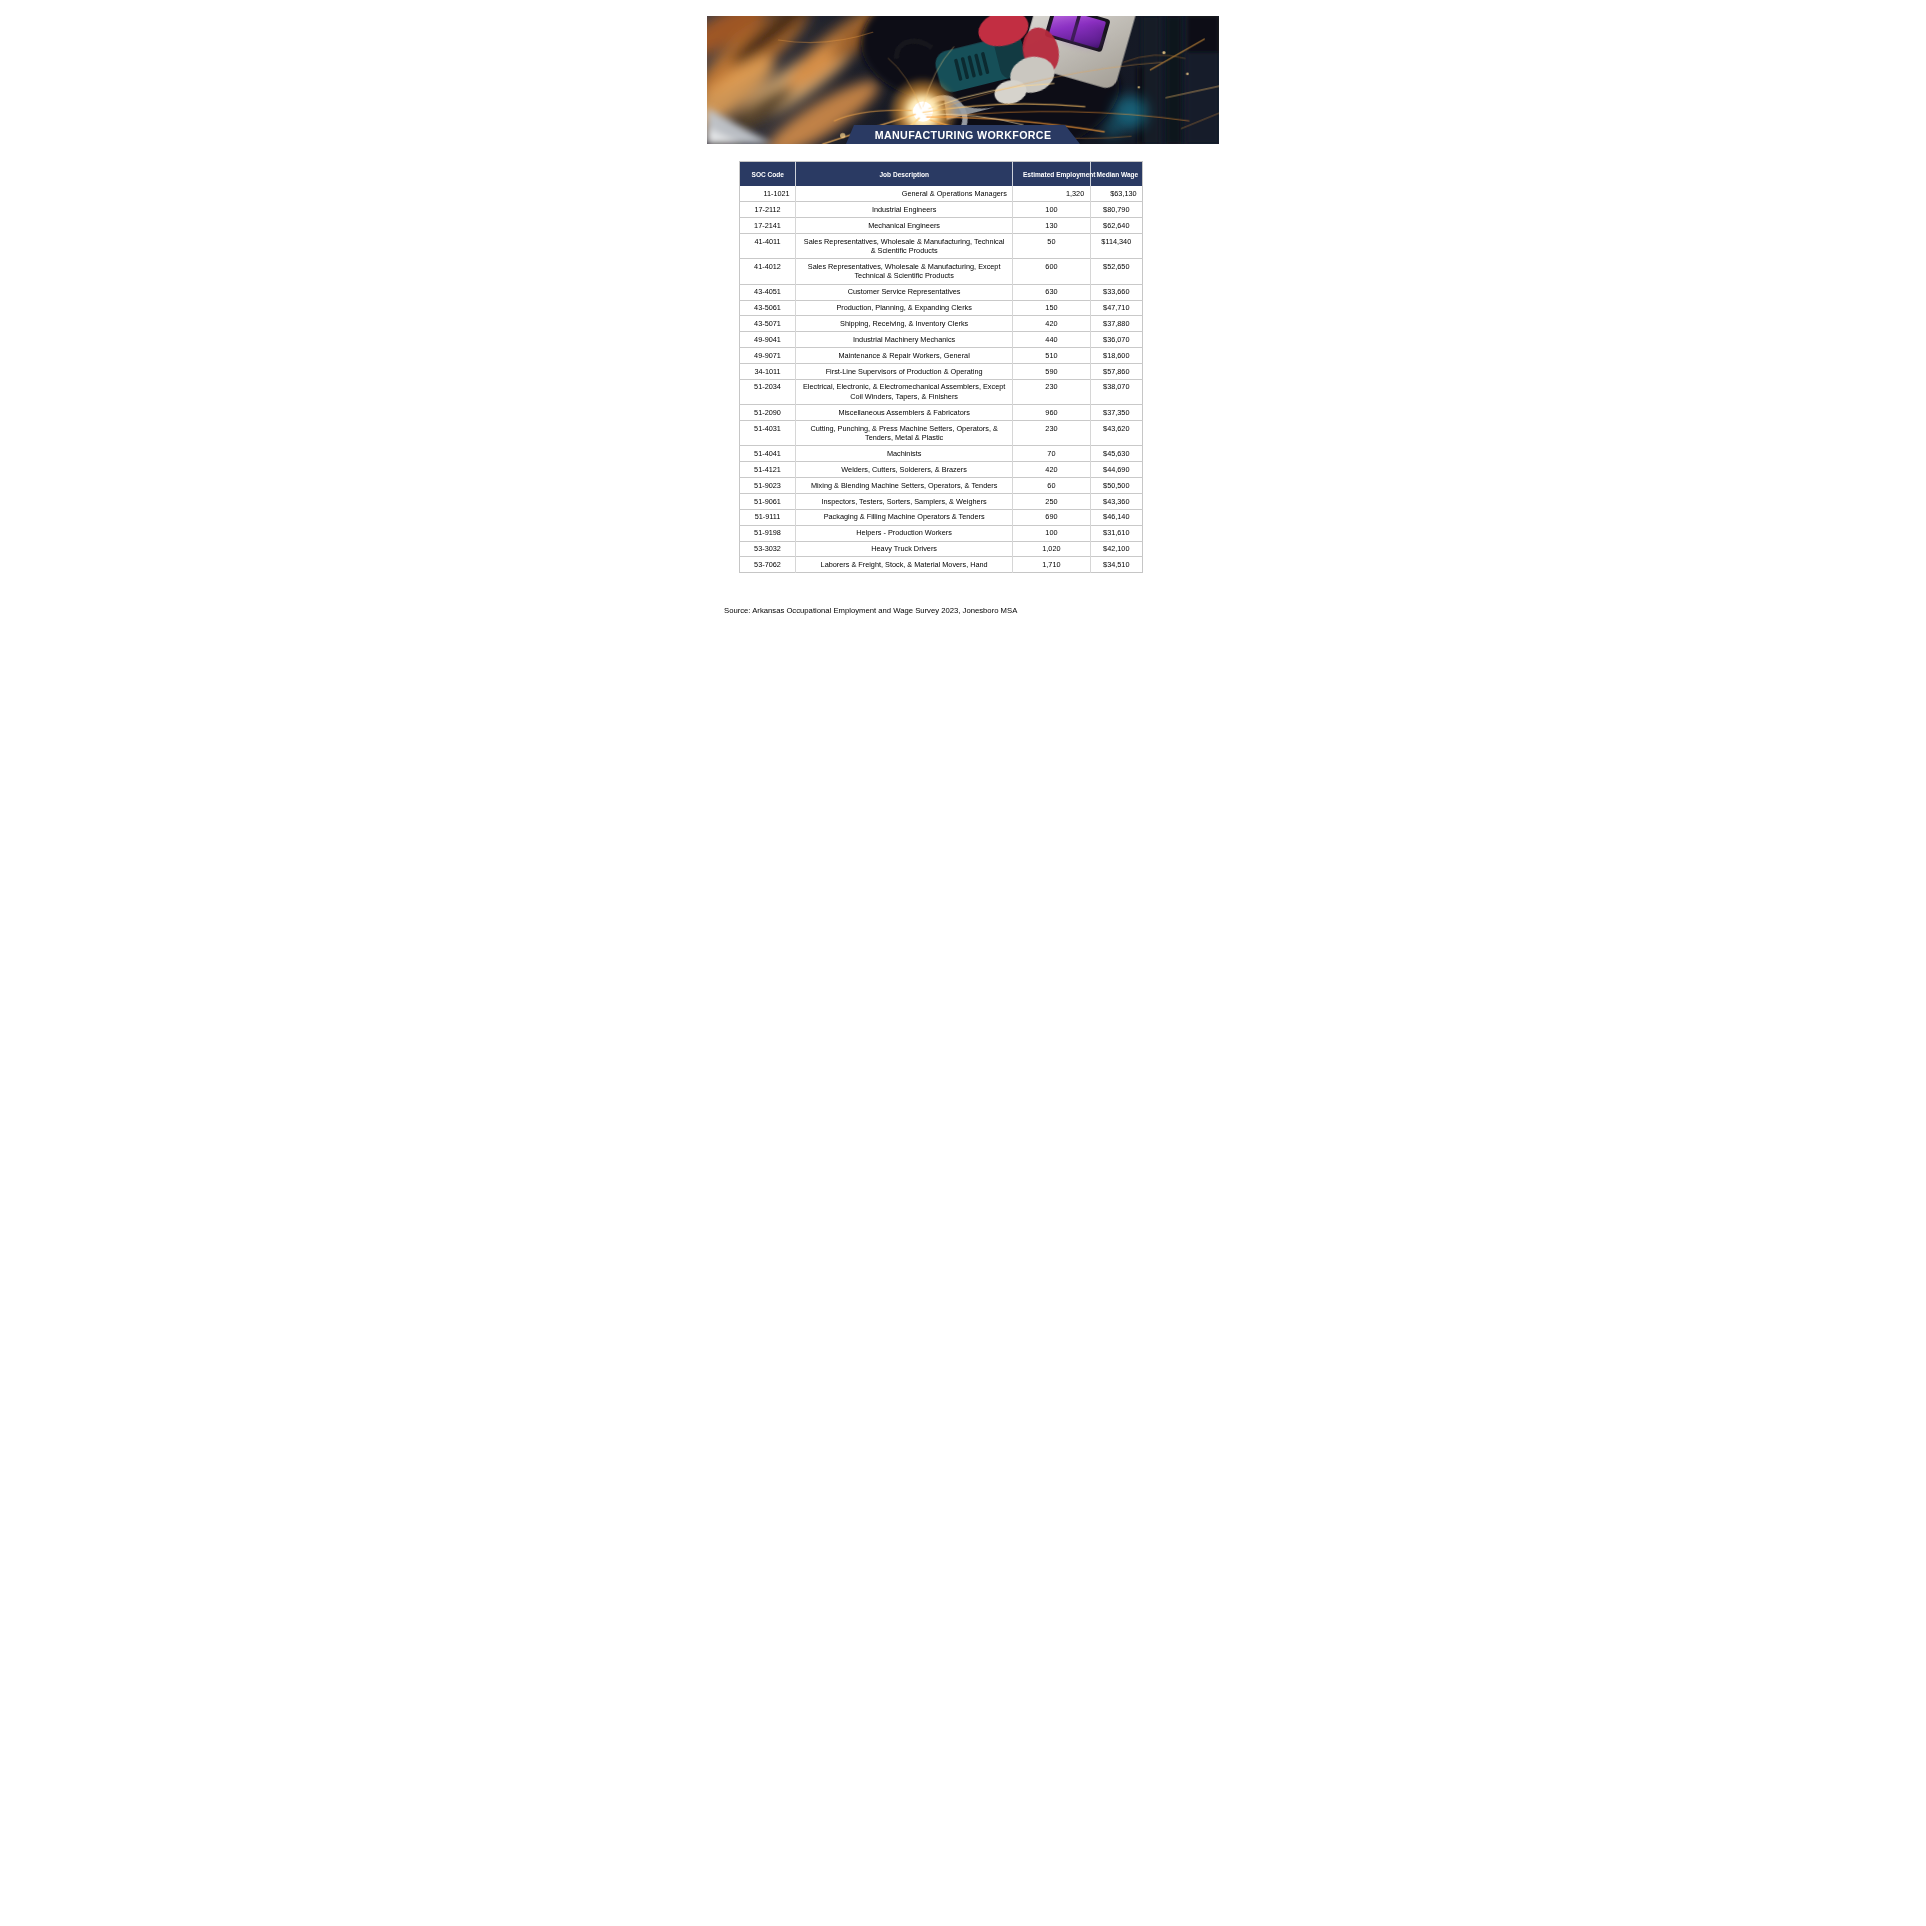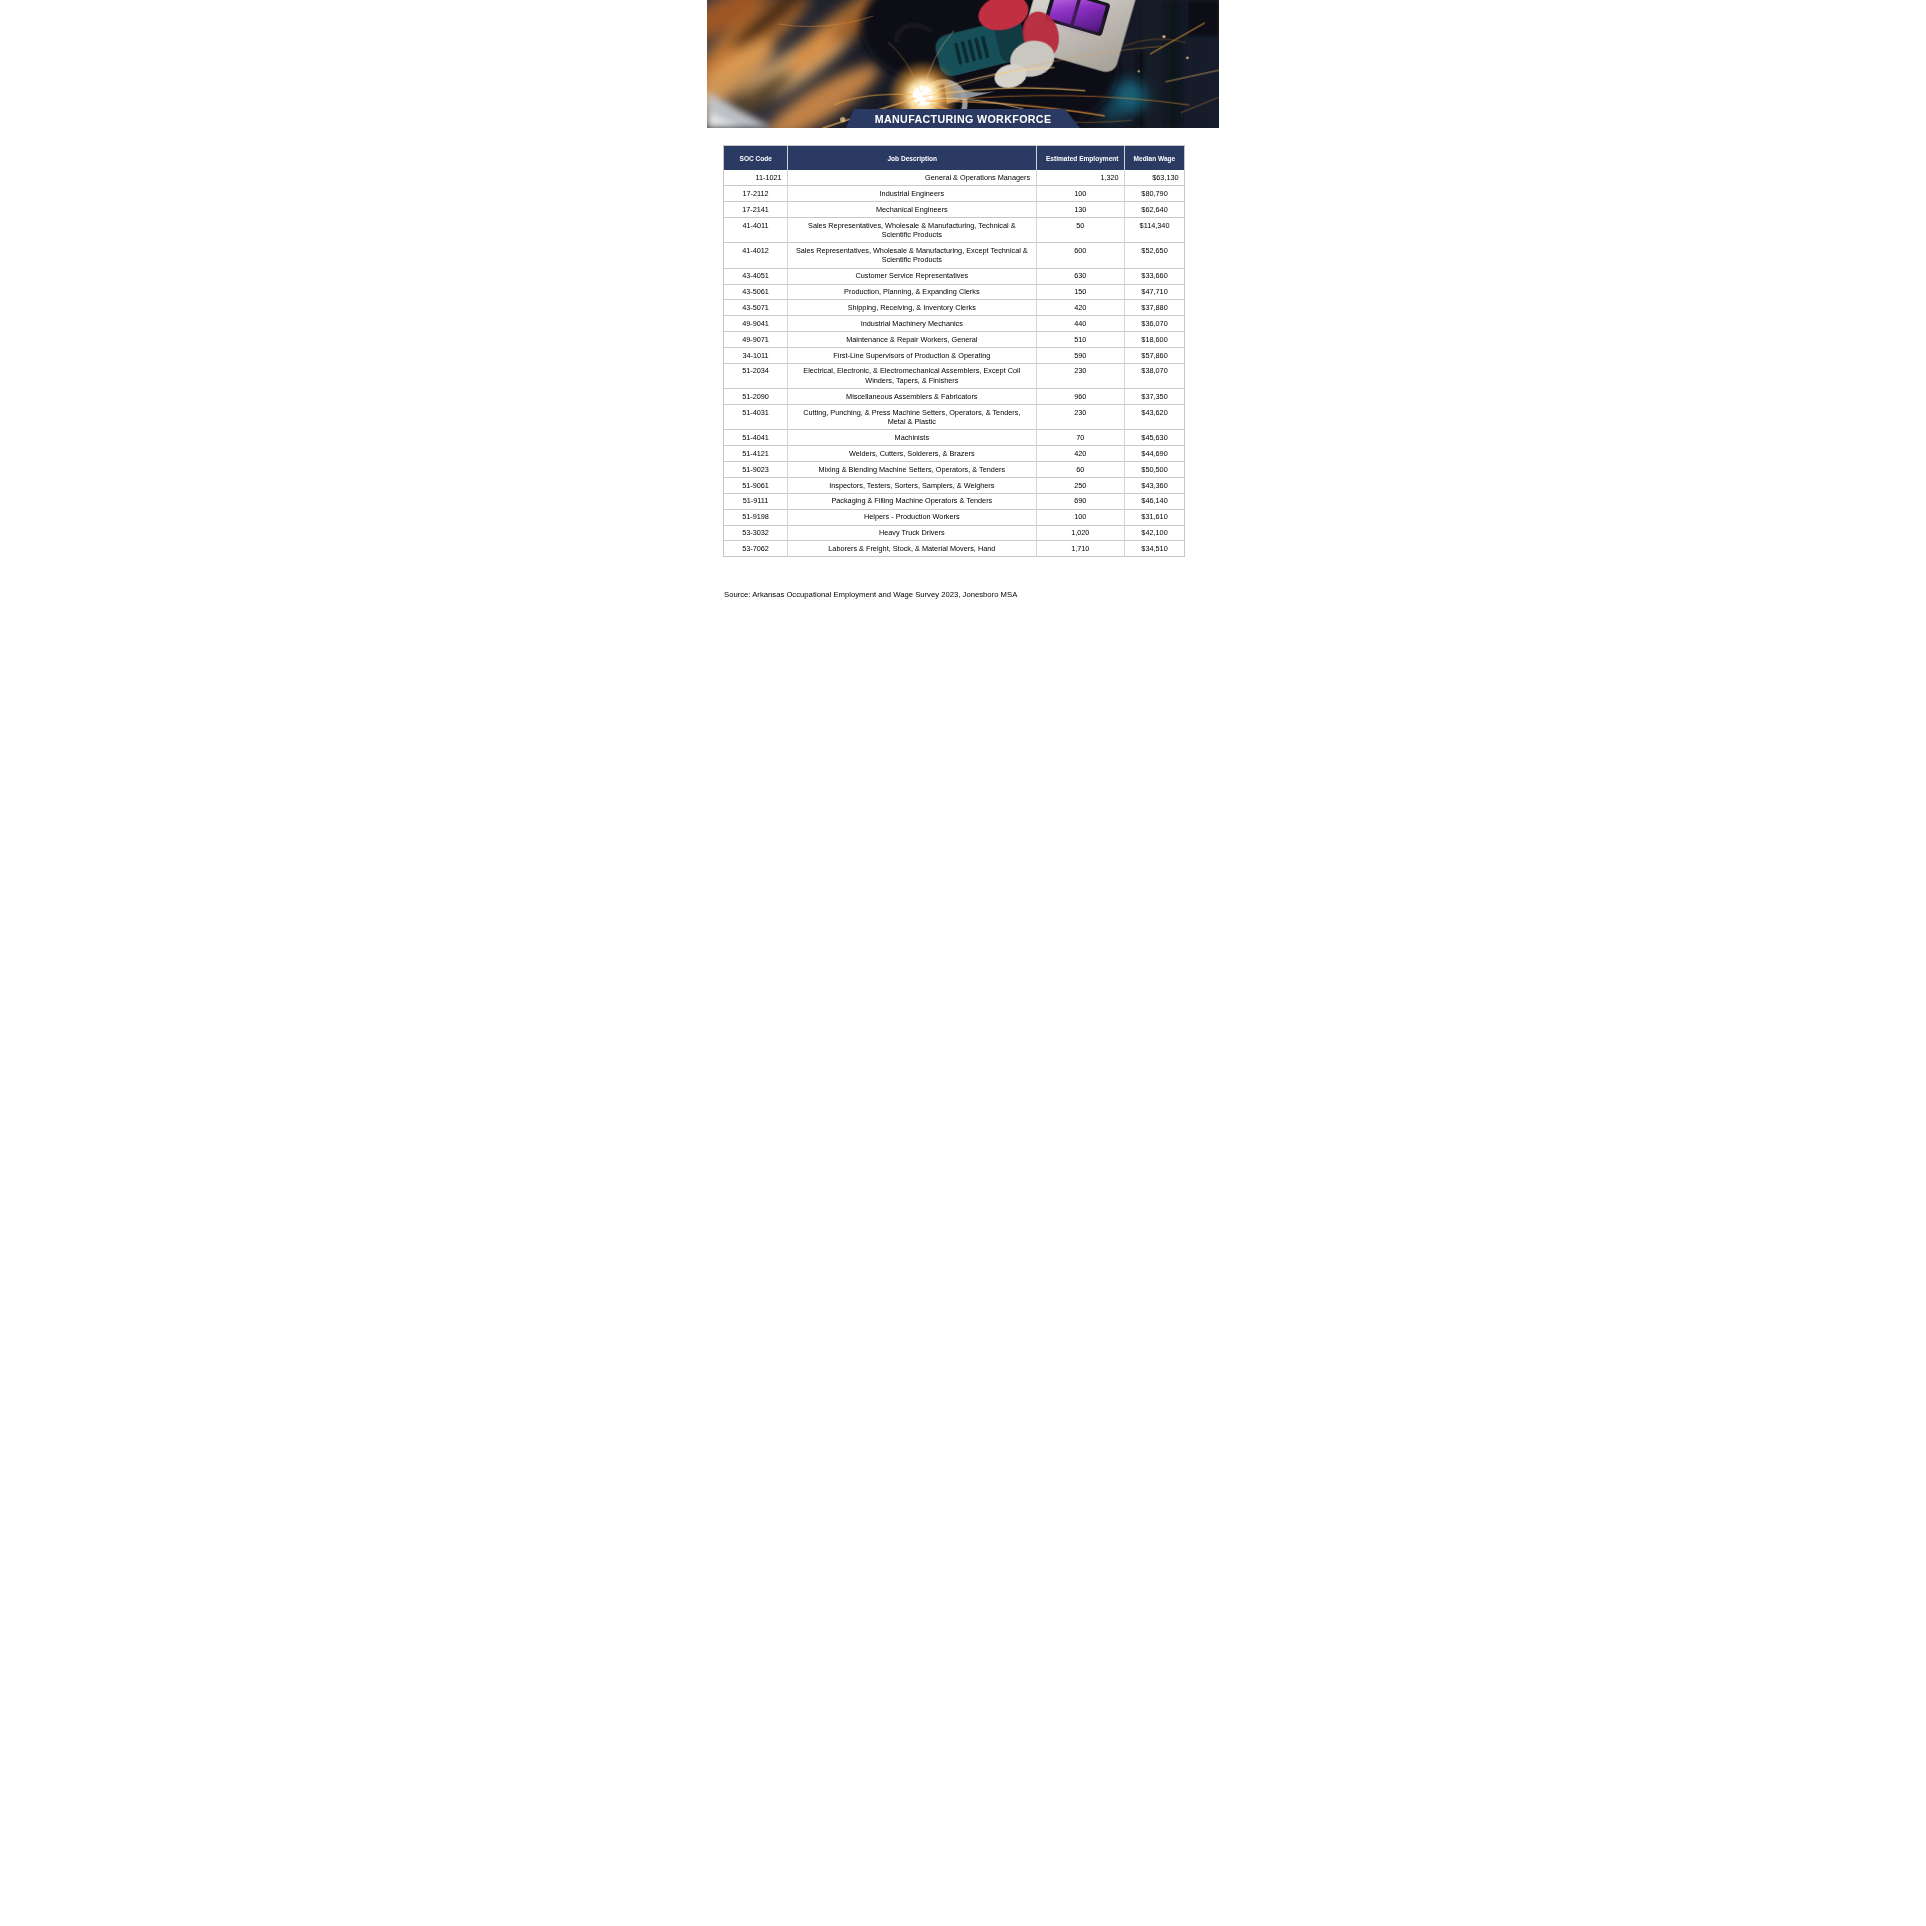--- a/index.html
+++ b/index.html
@@ -1,20 +1,20 @@
 <!DOCTYPE html>
 <html style="font-size:6.2px"><head>
 <meta charset="utf-8">
 <style>
   html,body{margin:0;padding:0;background:#ffffff;}
   .page{
     position:relative;
     width:512px;
     height:622px;
-    margin:0 auto;
+    margin:16px auto;
     background:#ffffff;
     font-family:"Liberation Sans","DejaVu Sans",sans-serif;
     overflow:hidden;
   }
   
   .hero{
     position:relative;
     width:512px;
     height:128px;
     overflow:hidden;
@@ -38,23 +38,23 @@
     color:#ffffff;
     font-size:11.6px;
     font-weight:700;
     letter-spacing:0.4px;
     transform:scaleX(.92);
     white-space:nowrap;
   }
   
   .table-zone{
     position:absolute;
-    left:16px;
+    left:32px;
     top:145px;
-    width:462px;
+    width:404px;
   }
   table.workforce{
     width:100%;
     border-collapse:collapse;
     table-layout:fixed;
     border:1.5px solid #c6c6c6;
   }
   table.workforce thead th{
     background:#2a3a63;
     color:#ffffff;

